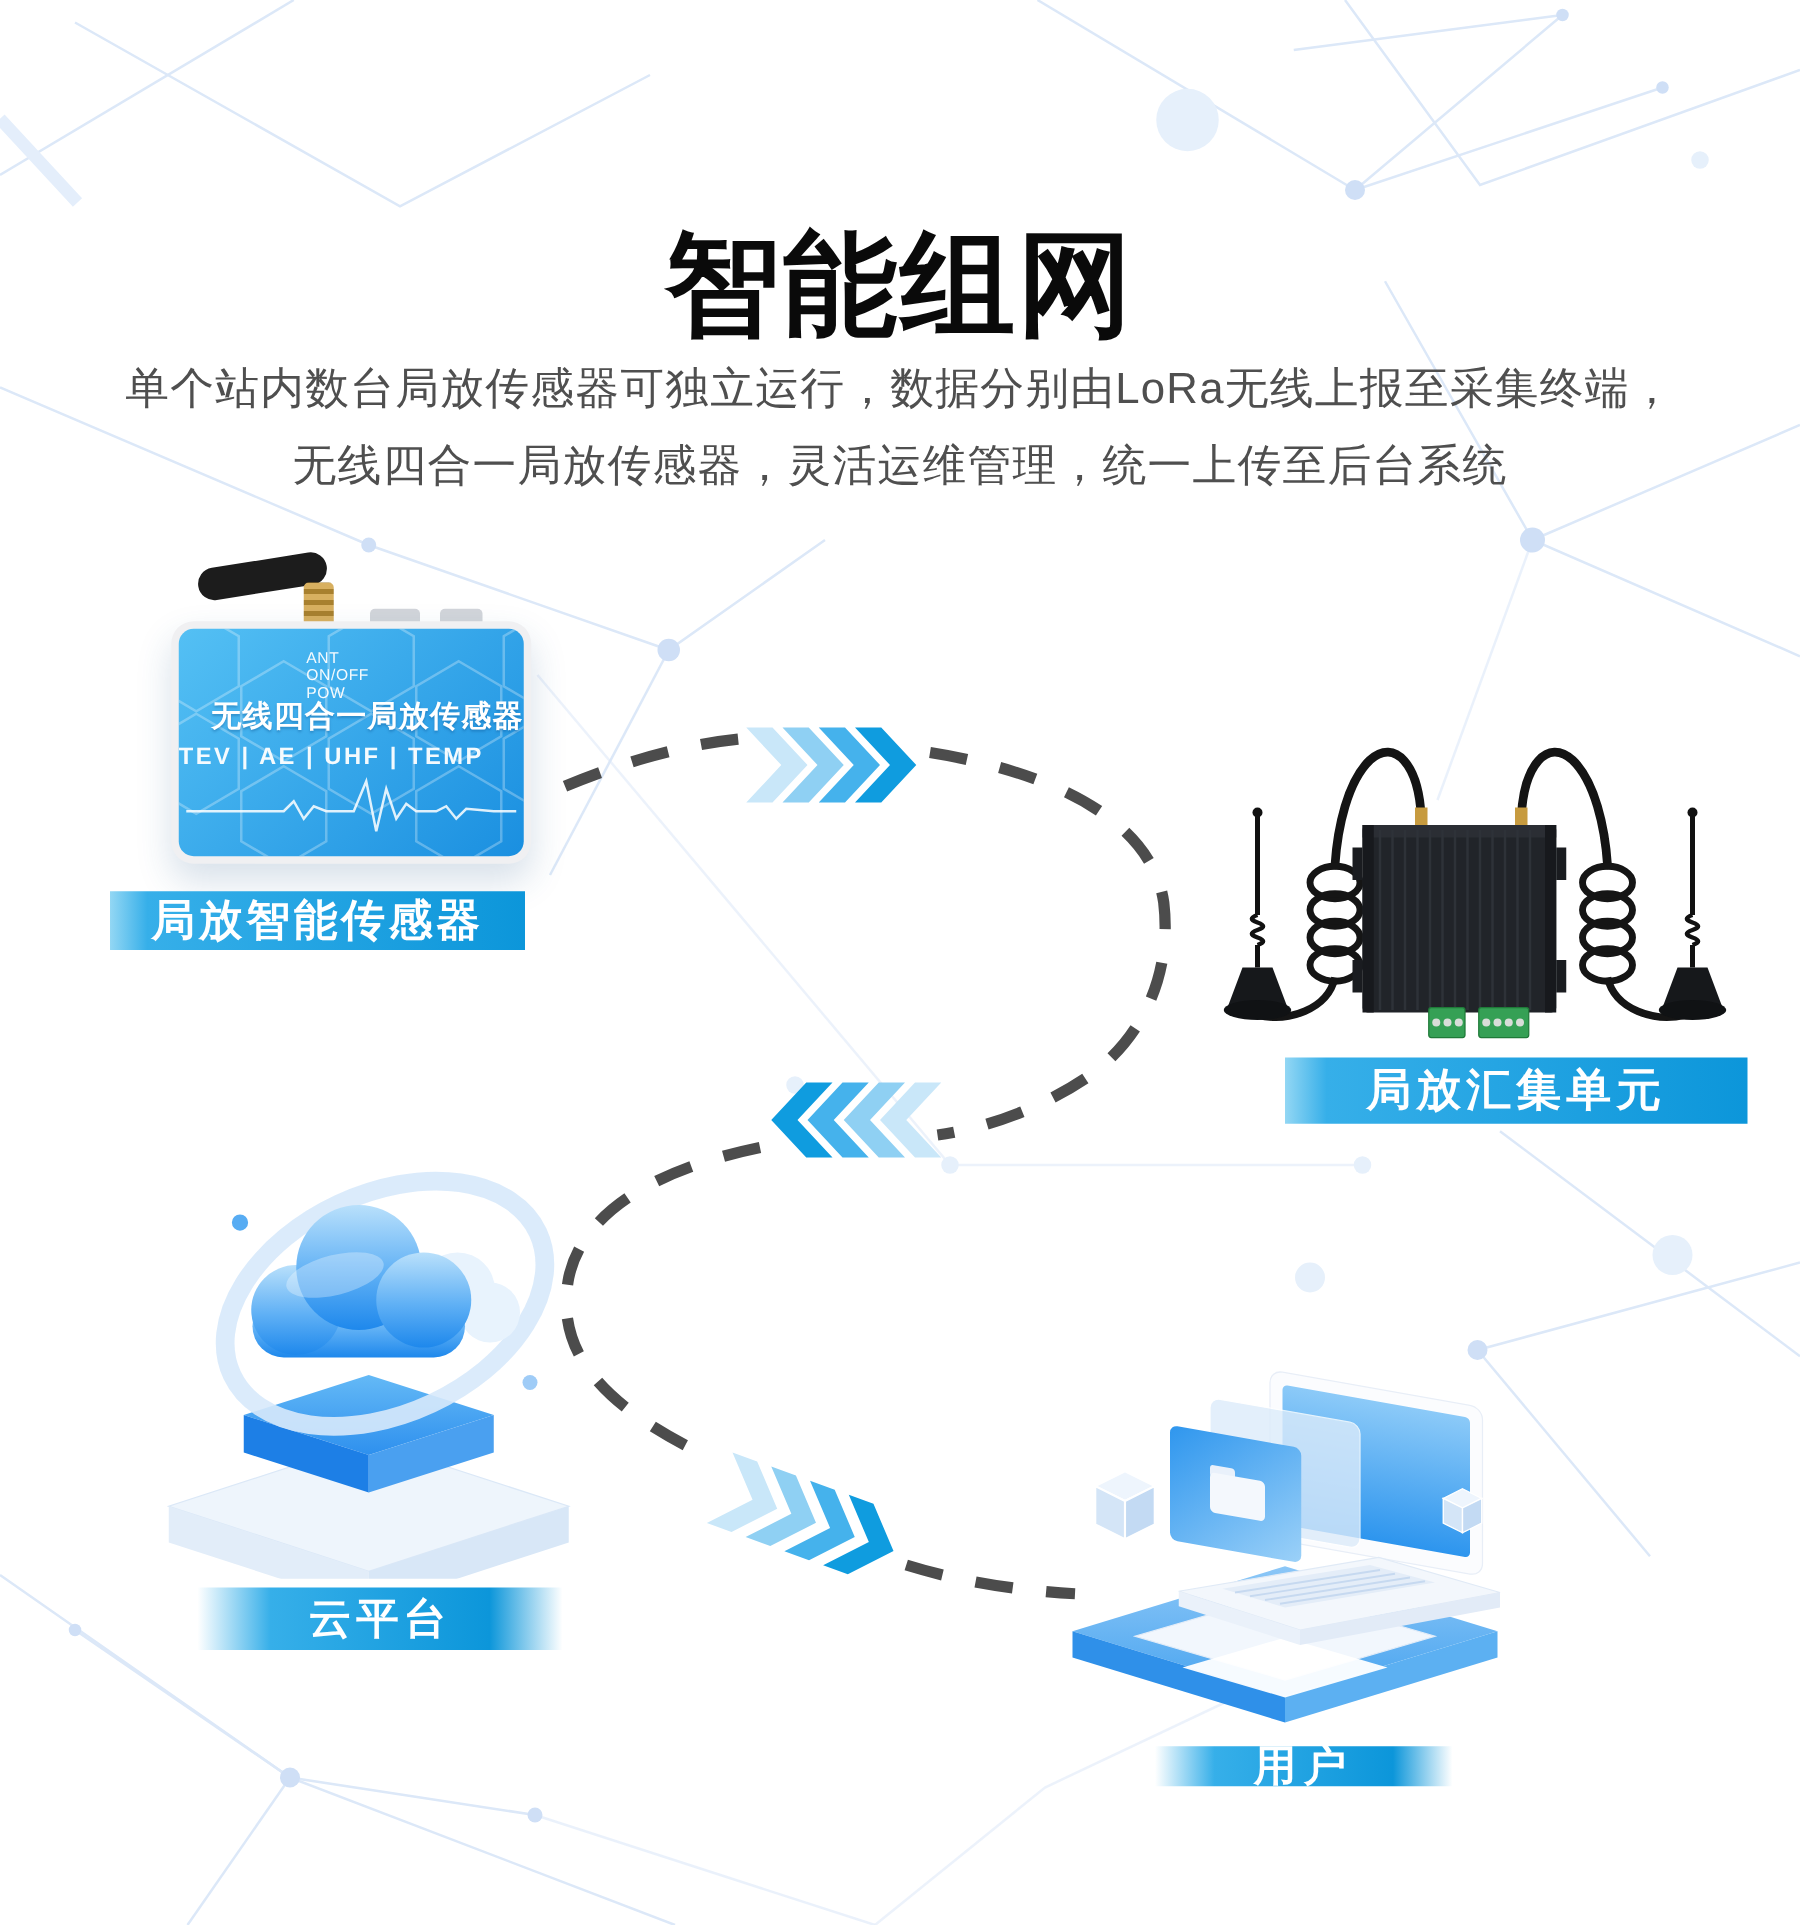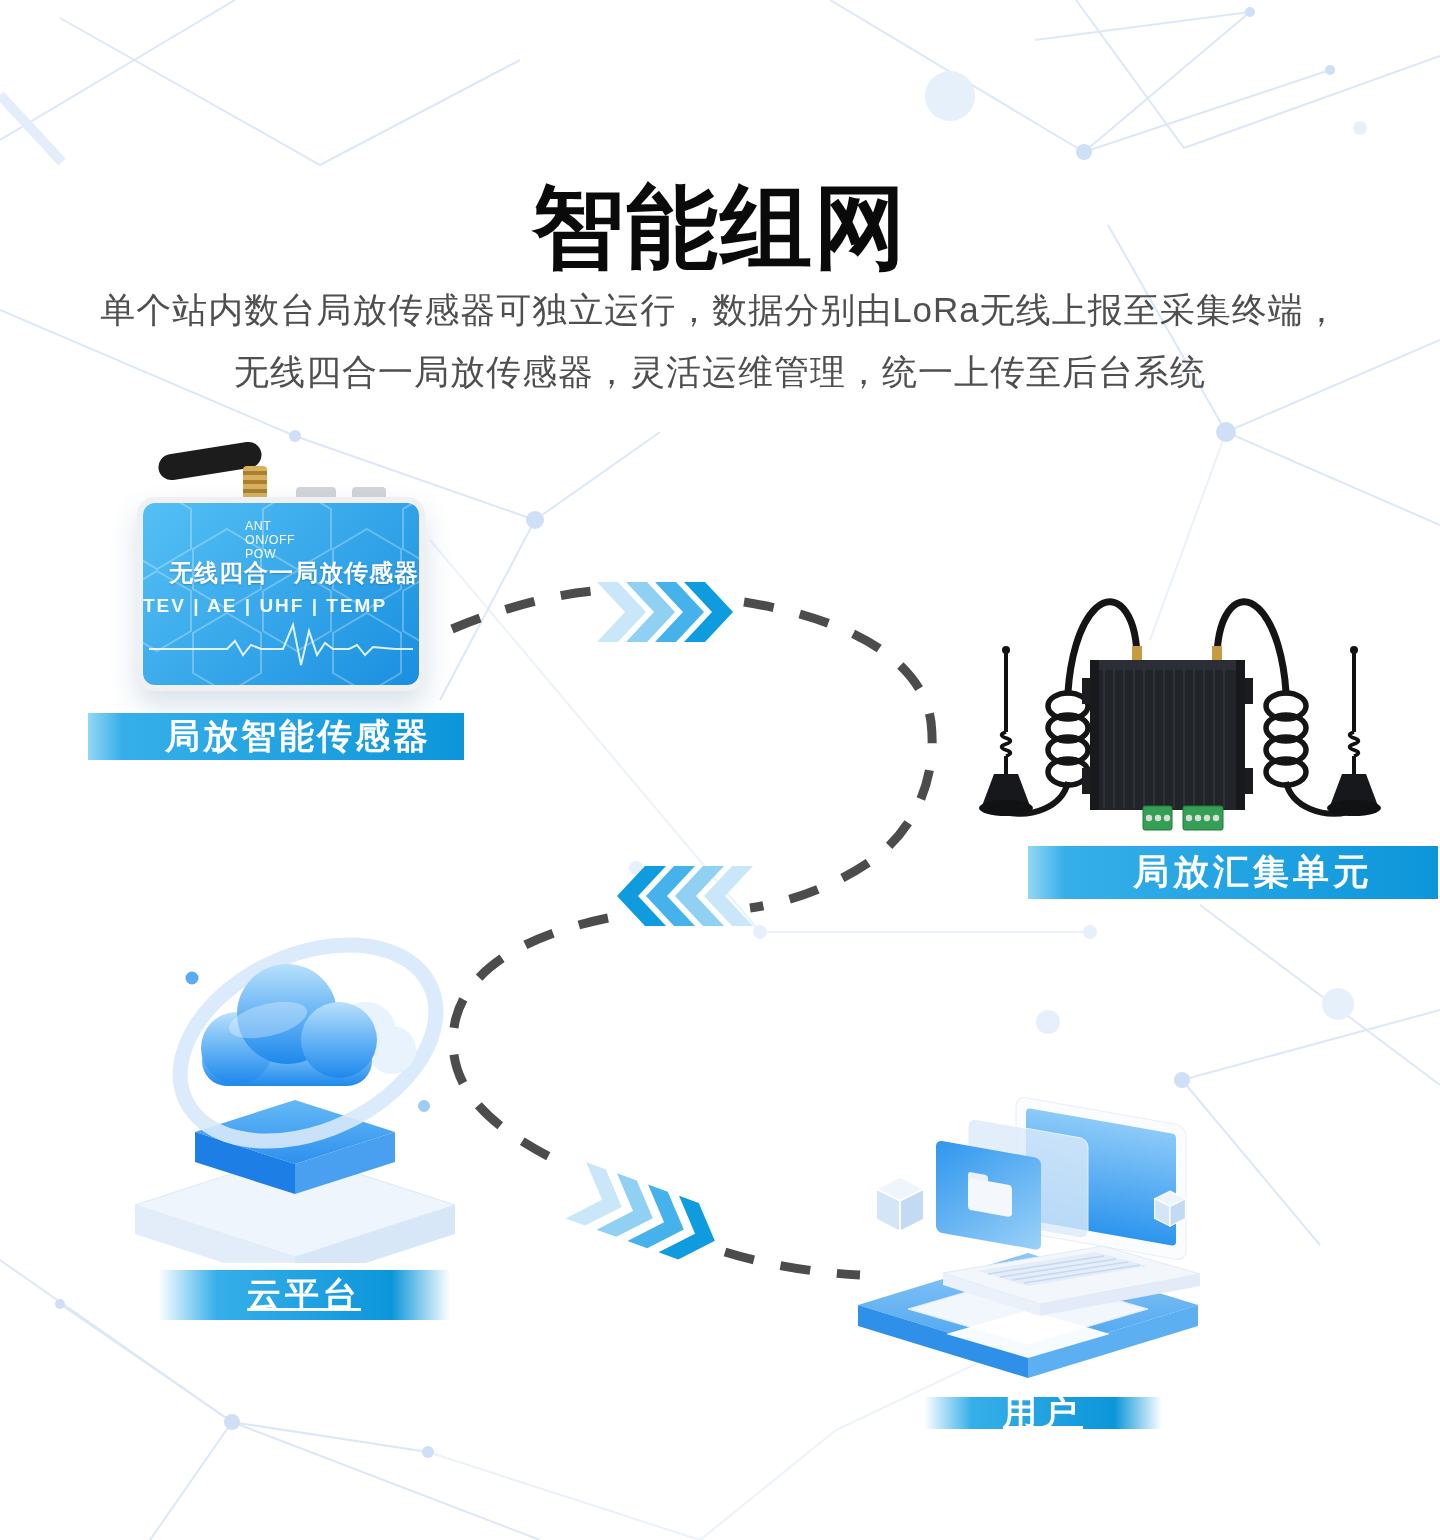--- a/index.html
+++ b/index.html
@@ -37,23 +37,23 @@
   .sensor-title{position:absolute;top:54px;width:100%;text-align:right;color:#fff;
       font-size:24px;font-weight:bold;letter-spacing:1px;text-shadow:0 1px 2px rgba(0,60,120,.3);}
   .sensor-sub{position:absolute;top:92px;width:100%;color:#fff;
       font-size:19px;font-weight:bold;letter-spacing:2px;opacity:.95;}
 
   
   .band{position:absolute;display:flex;align-items:center;justify-content:center;
       color:#fff;font-weight:bold;}
   .band-solid{background:linear-gradient(90deg,#93d7f4 0%,var(--band-light) 9%,var(--band-dark) 100%);}
   .band-fade{background:linear-gradient(90deg,rgba(30,160,224,0) 0%,var(--band-light) 20%,
-      var(--band-dark) 80%,rgba(30,160,224,0) 100%);text-decoration:underline;}
-  .band-sensor{left:88px;top:713px;width:332px;height:47px;font-size:35px;letter-spacing:3px;padding-left:44px;}
-  .band-collector{left:1028px;top:846px;width:370px;height:53px;font-size:36px;letter-spacing:4px;padding-left:40px;}
+      var(--band-dark) 80%,rgba(30,160,224,0) 100%);}
+  .band-sensor{left:88px;top:713px;width:332px;height:47px;font-size:35px;letter-spacing:3px;}
+  .band-collector{left:1028px;top:846px;width:370px;height:53px;font-size:36px;letter-spacing:4px;}
   .band-cloud{left:158px;top:1270px;width:292px;height:50px;font-size:34px;letter-spacing:4px;}
   .band-user{left:924px;top:1397px;width:238px;height:32px;font-size:34px;letter-spacing:6px;}
 </style>
 </head>
 <body>
 
 <svg class="bg-svg" viewBox="0 0 1440 1540">
   <g stroke="#dce8f8" stroke-width="2" fill="none">
     <path d="M0,140 L235,0"></path>
     <path d="M60,18 L320,165 L520,60"></path>

